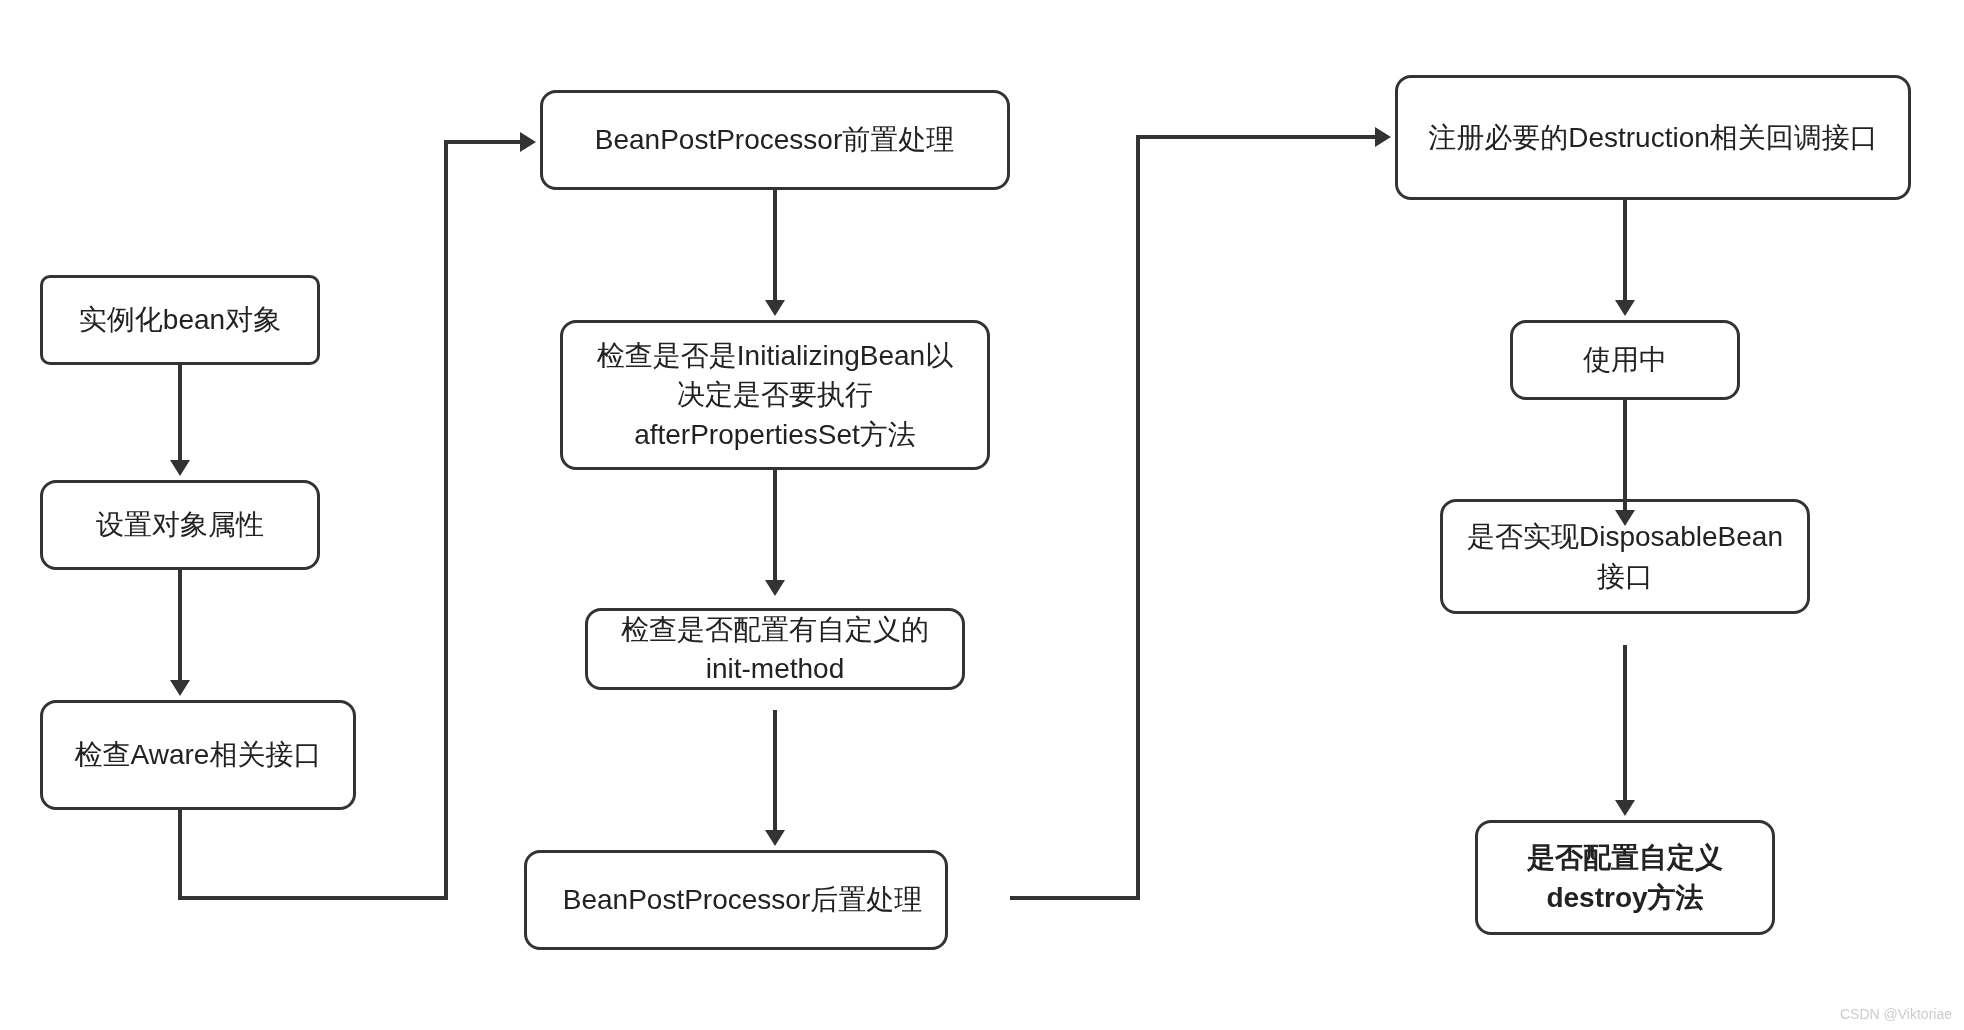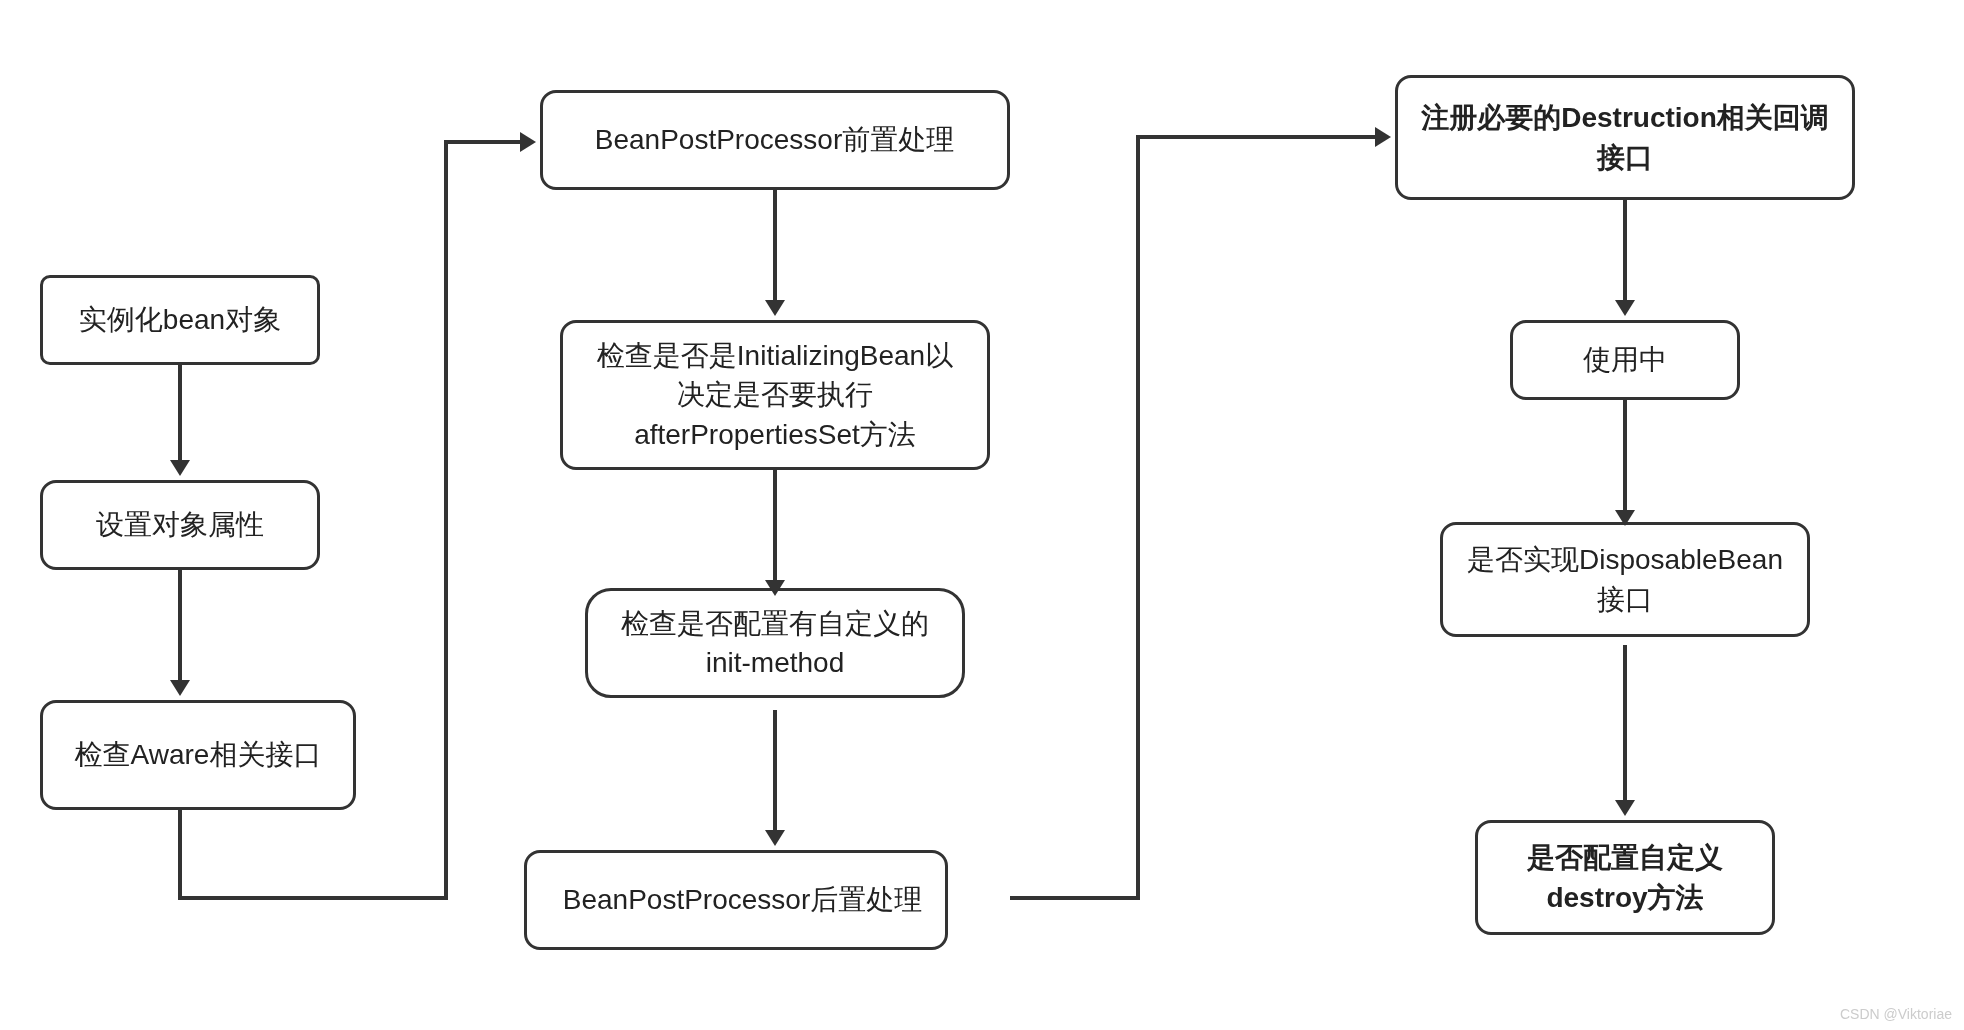--- a/index.html
+++ b/index.html
@@ -57,26 +57,26 @@
   </style>
 </head>
 <body>
 
 <div class="node" style="left:40px; top:275px; width:280px; height:90px;border-radius:10px;">实例化bean对象</div>
 <div class="node" style="left:40px; top:480px; width:280px; height:90px;">设置对象属性</div>
 <div class="node" style="left:40px; top:700px; width:316px; height:110px;">检查Aware相关接口</div>
 
 <div class="node" style="left:540px; top:90px; width:470px; height:100px;padding-left:19px;">BeanPostProcessor前置处理</div>
 <div class="node" style="left:560px; top:320px; width:430px; height:150px;">检查是否是InitializingBean以决定是否要执行afterPropertiesSet方法</div>
-<div class="node" style="left:585px; top:588px; width:380px; height:110px;border-radius:26px;">检查是否配置有自定义的init-method</div>
+<div class="node" style="left:585px; top:608px; width:380px; height:82px;">检查是否配置有自定义的init-method</div>
 <div class="node" style="left:524px; top:850px; width:424px; height:100px;padding-left:33px;">BeanPostProcessor后置处理</div>
 
-<div class="node" style="left:1395px; top:75px; width:460px; height:125px;font-weight:bold;">注册必要的Destruction相关回调接口</div>
+<div class="node" style="left:1395px; top:75px; width:516px; height:125px;">注册必要的Destruction相关回调接口</div>
 <div class="node" style="left:1510px; top:320px; width:230px; height:80px;">使用中</div>
-<div class="node" style="left:1440px; top:522px; width:370px; height:115px;">是否实现DisposableBean接口</div>
+<div class="node" style="left:1440px; top:499px; width:370px; height:115px;">是否实现DisposableBean接口</div>
 <div class="node" style="left:1475px; top:820px; width:300px; height:115px;font-weight:bold;">是否配置自定义destroy方法</div>
 
 <div class="arrow-line" style="left:178px; top:365px; width:4px; height:95px;"></div>
 <div class="arrow-head arrow-down" style="left:170px; top:460px;"></div>
 
 <div class="arrow-line" style="left:178px; top:570px; width:4px; height:110px;"></div>
 <div class="arrow-head arrow-down" style="left:170px; top:680px;"></div>
 
 <div class="arrow-line" style="left:178px; top:810px; width:4px; height:90px;"></div>
 <div class="arrow-line" style="left:178px; top:896px; width:270px; height:4px;"></div>

